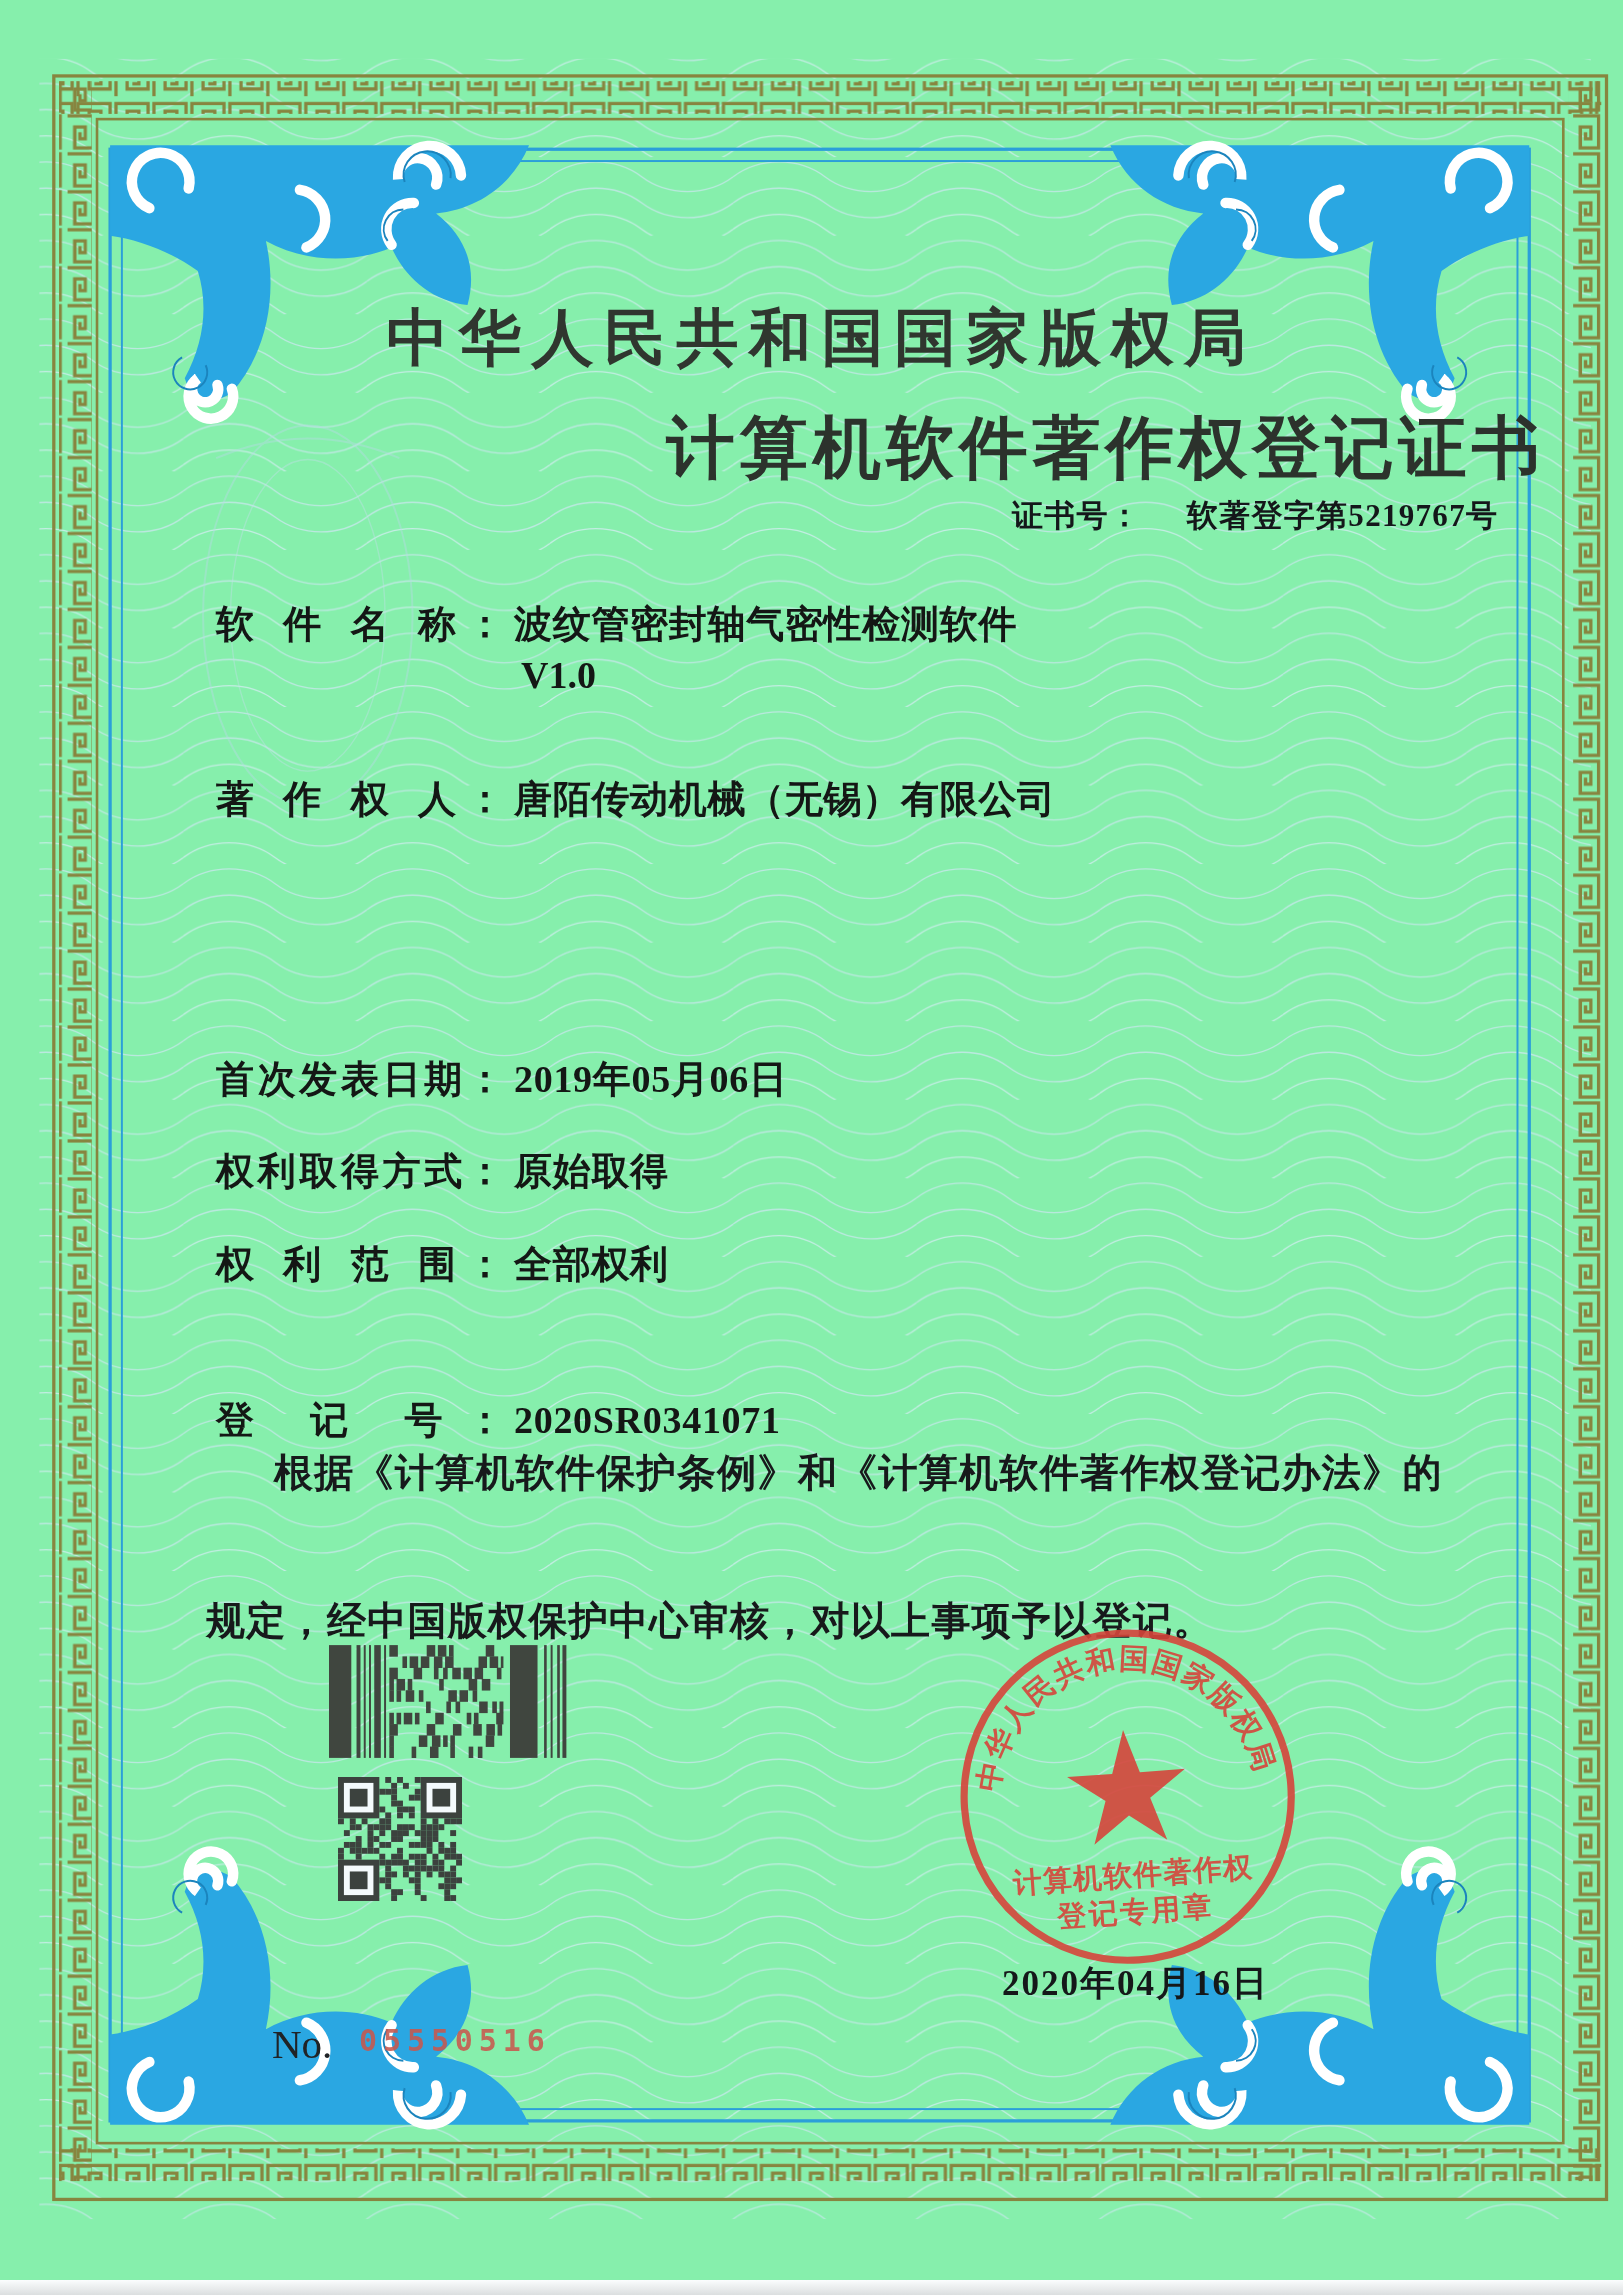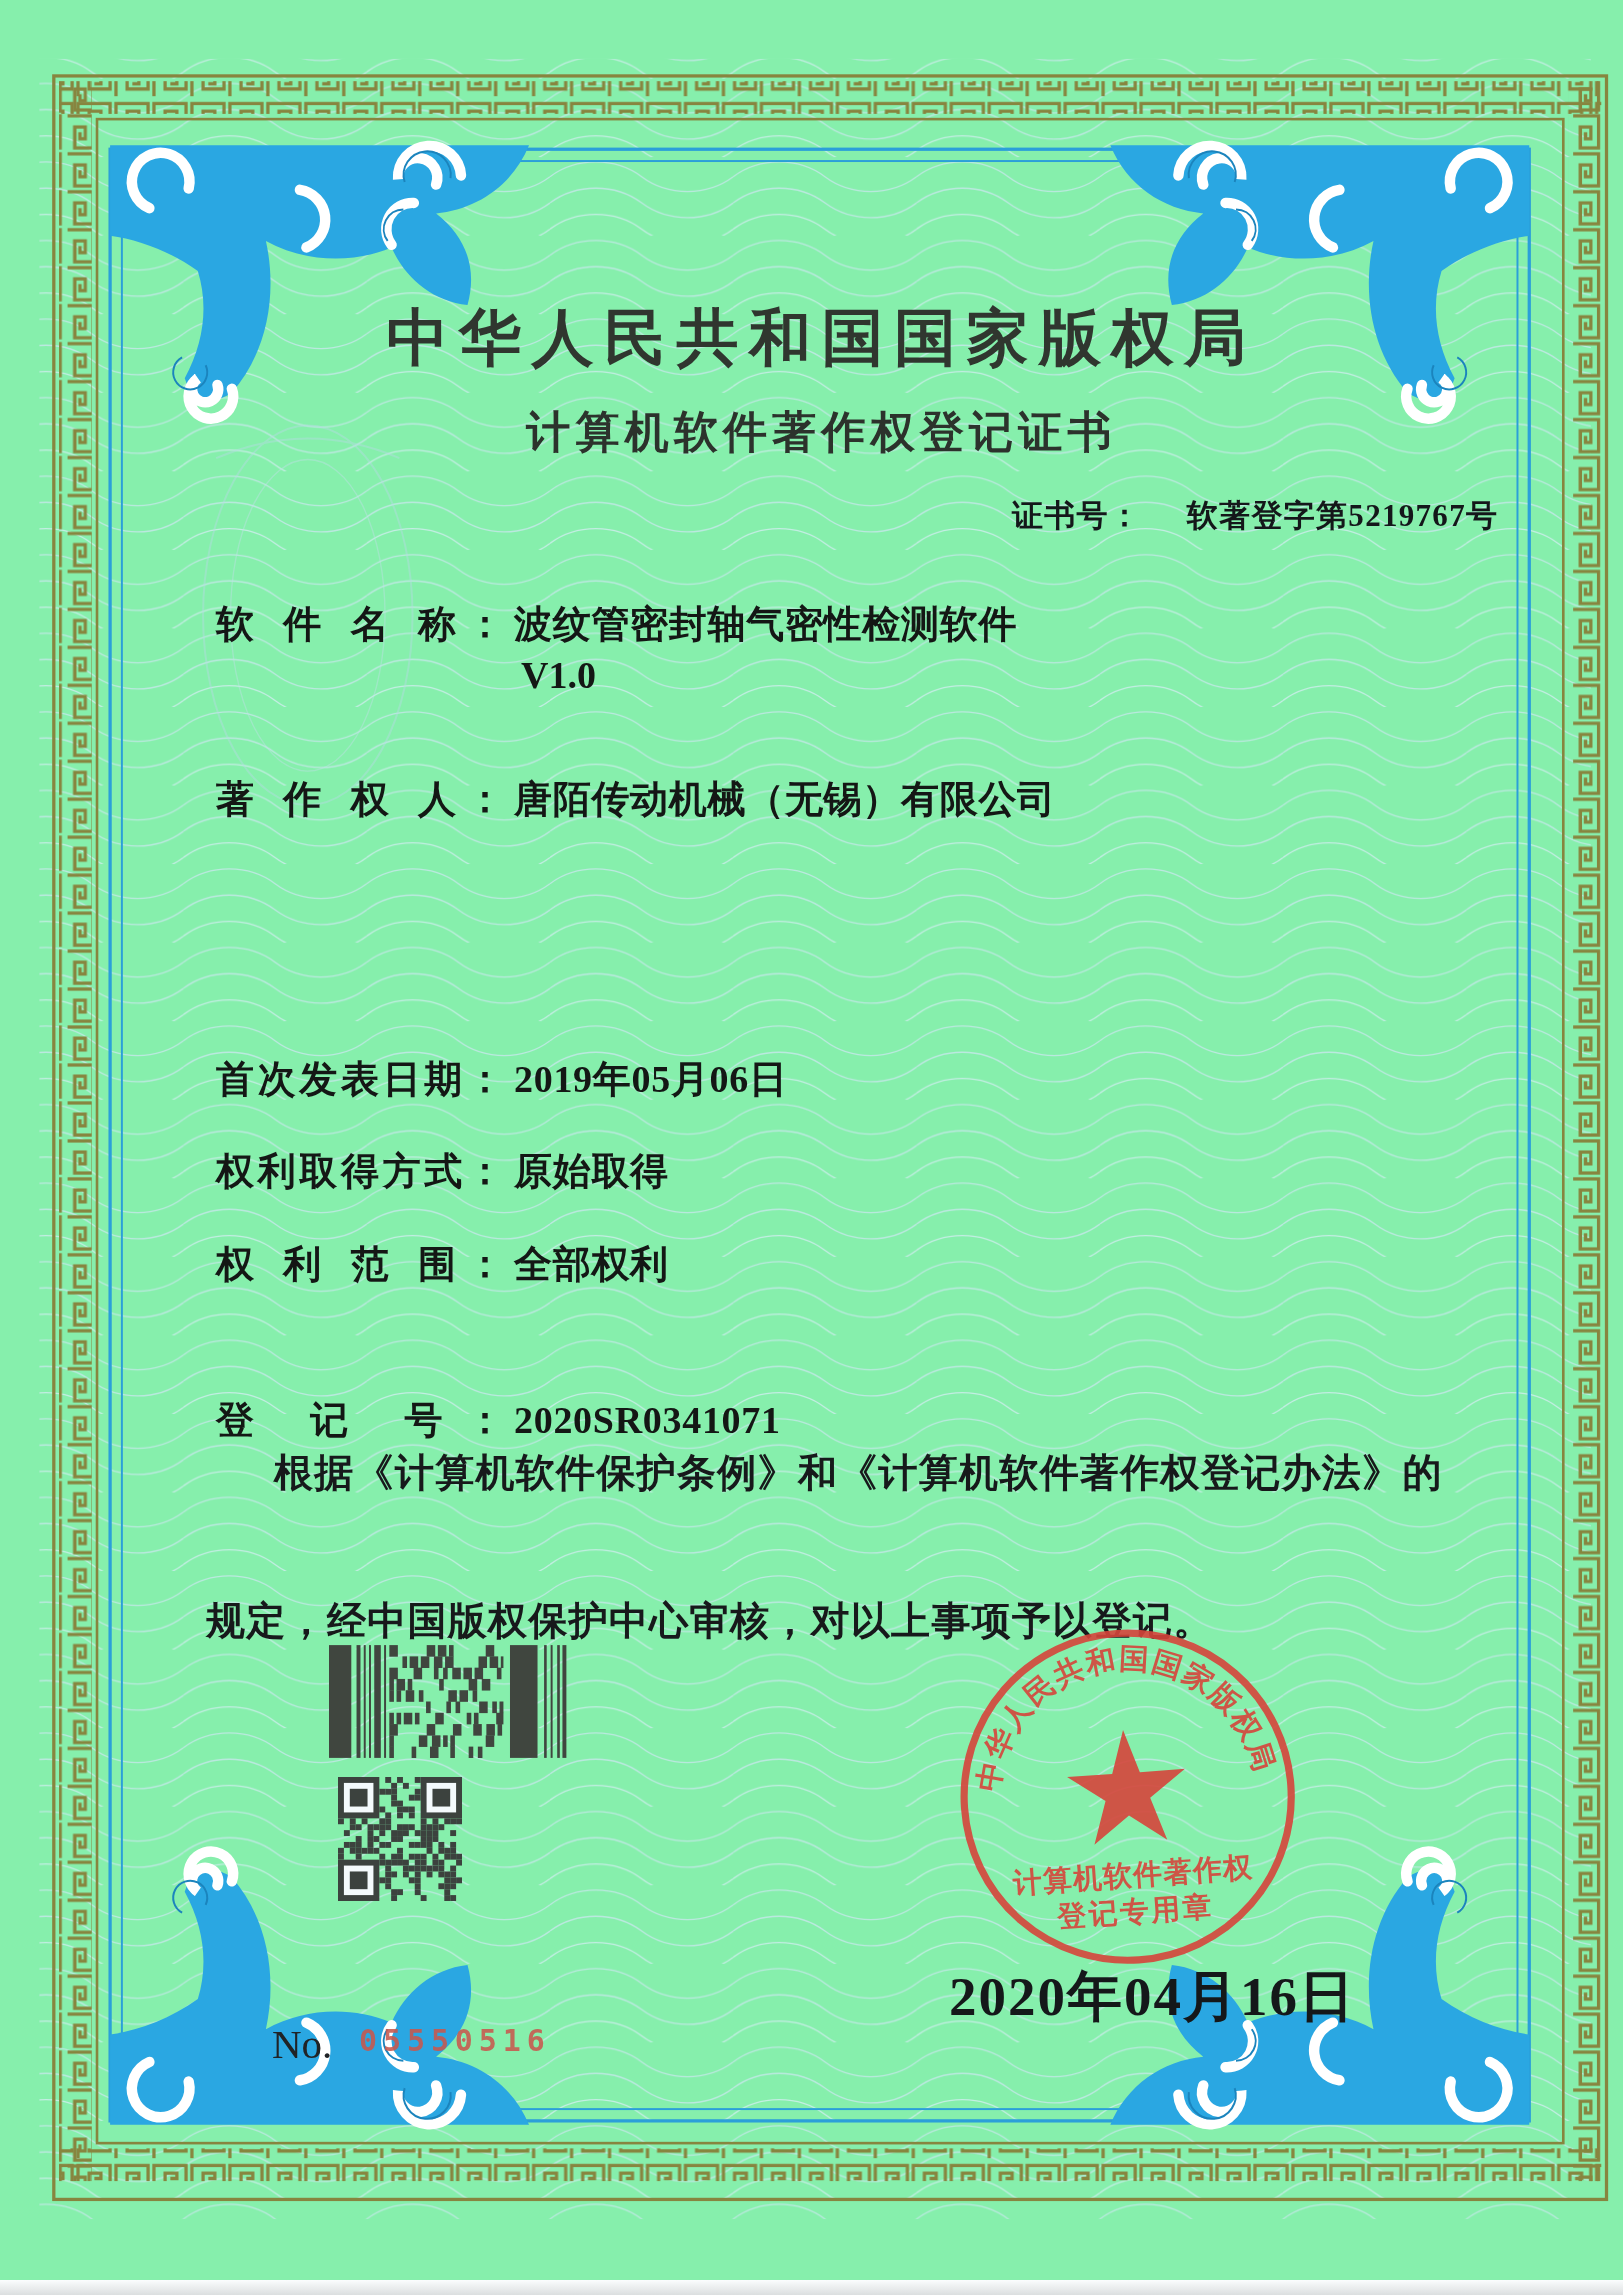--- a/index.html
+++ b/index.html
@@ -12,36 +12,36 @@
     color:#1a1d1a;
   }
   .abs{position:absolute;}
   svg.bg{position:absolute;left:0;top:0;z-index:0;}
   .txt{position:absolute;z-index:3;white-space:nowrap;}
   .authority{
     left:111px;top:296px;width:1421px;text-align:center;
     font-size:62px;font-weight:bold;letter-spacing:10.5px;color:#30362f;
   }
   .cert-title{
-    left:98px;top:403px;width:1447px;text-align:center;
-    font-size:44px;font-weight:bold;letter-spacing:5.2px;color:#2c322c;
+    left:98px;top:403px;width:1447px;text-align:right;
+    font-size:68px;font-weight:bold;letter-spacing:5.2px;color:#2c322c;
   }
   .cert-no{left:1012px;top:495px;font-size:31px;letter-spacing:1.3px;color:#14171a;font-weight:bold;}
   .row{left:216px;font-size:38px;color:#141715;}
   .row .label{display:inline-block;width:288px;margin-right:10px;text-align:justify;text-align-last:justify;font-weight:bold;}
   .row .value{letter-spacing:0.7px;font-weight:bold;}
   .value-line2{left:521px;font-size:38px;font-weight:bold;color:#141715;}
   .statement{font-size:39px;letter-spacing:1.3px;color:#17191b;font-weight:bold;}
   .serial-prefix{left:272px;top:2020px;font-size:41px;color:#202326;}
   .serial-number{
     left:359px;top:2023px;font-size:30px;font-weight:bold;
     font-family:"DejaVu Sans Mono","Liberation Mono",monospace;
     color:#c8584e;letter-spacing:5.9px;opacity:.88;
   }
-  .issue-date{left:949px;top:1960px;width:373px;text-align:center;font-size:55px;letter-spacing:2px;color:#15181a;font-weight:bold;}
+  .issue-date{left:949px;top:1960px;width:373px;text-align:center;font-size:35px;letter-spacing:2px;color:#15181a;font-weight:bold;}
   .barcode{left:329px;top:1645px;width:240px;height:113px;z-index:2;}
   .qrcode{left:338px;top:1777px;width:124px;height:124px;z-index:2;}
   .seal{left:953px;top:1622px;width:350px;height:350px;z-index:4;opacity:.9;}
   .paper-edge{left:0;top:2280px;width:1623px;height:15.7px;background:linear-gradient(#fbfdfe,#d9dcdd);z-index:5;}
 </style>
 </head>
 <body>
 
 <div class="page">
 

